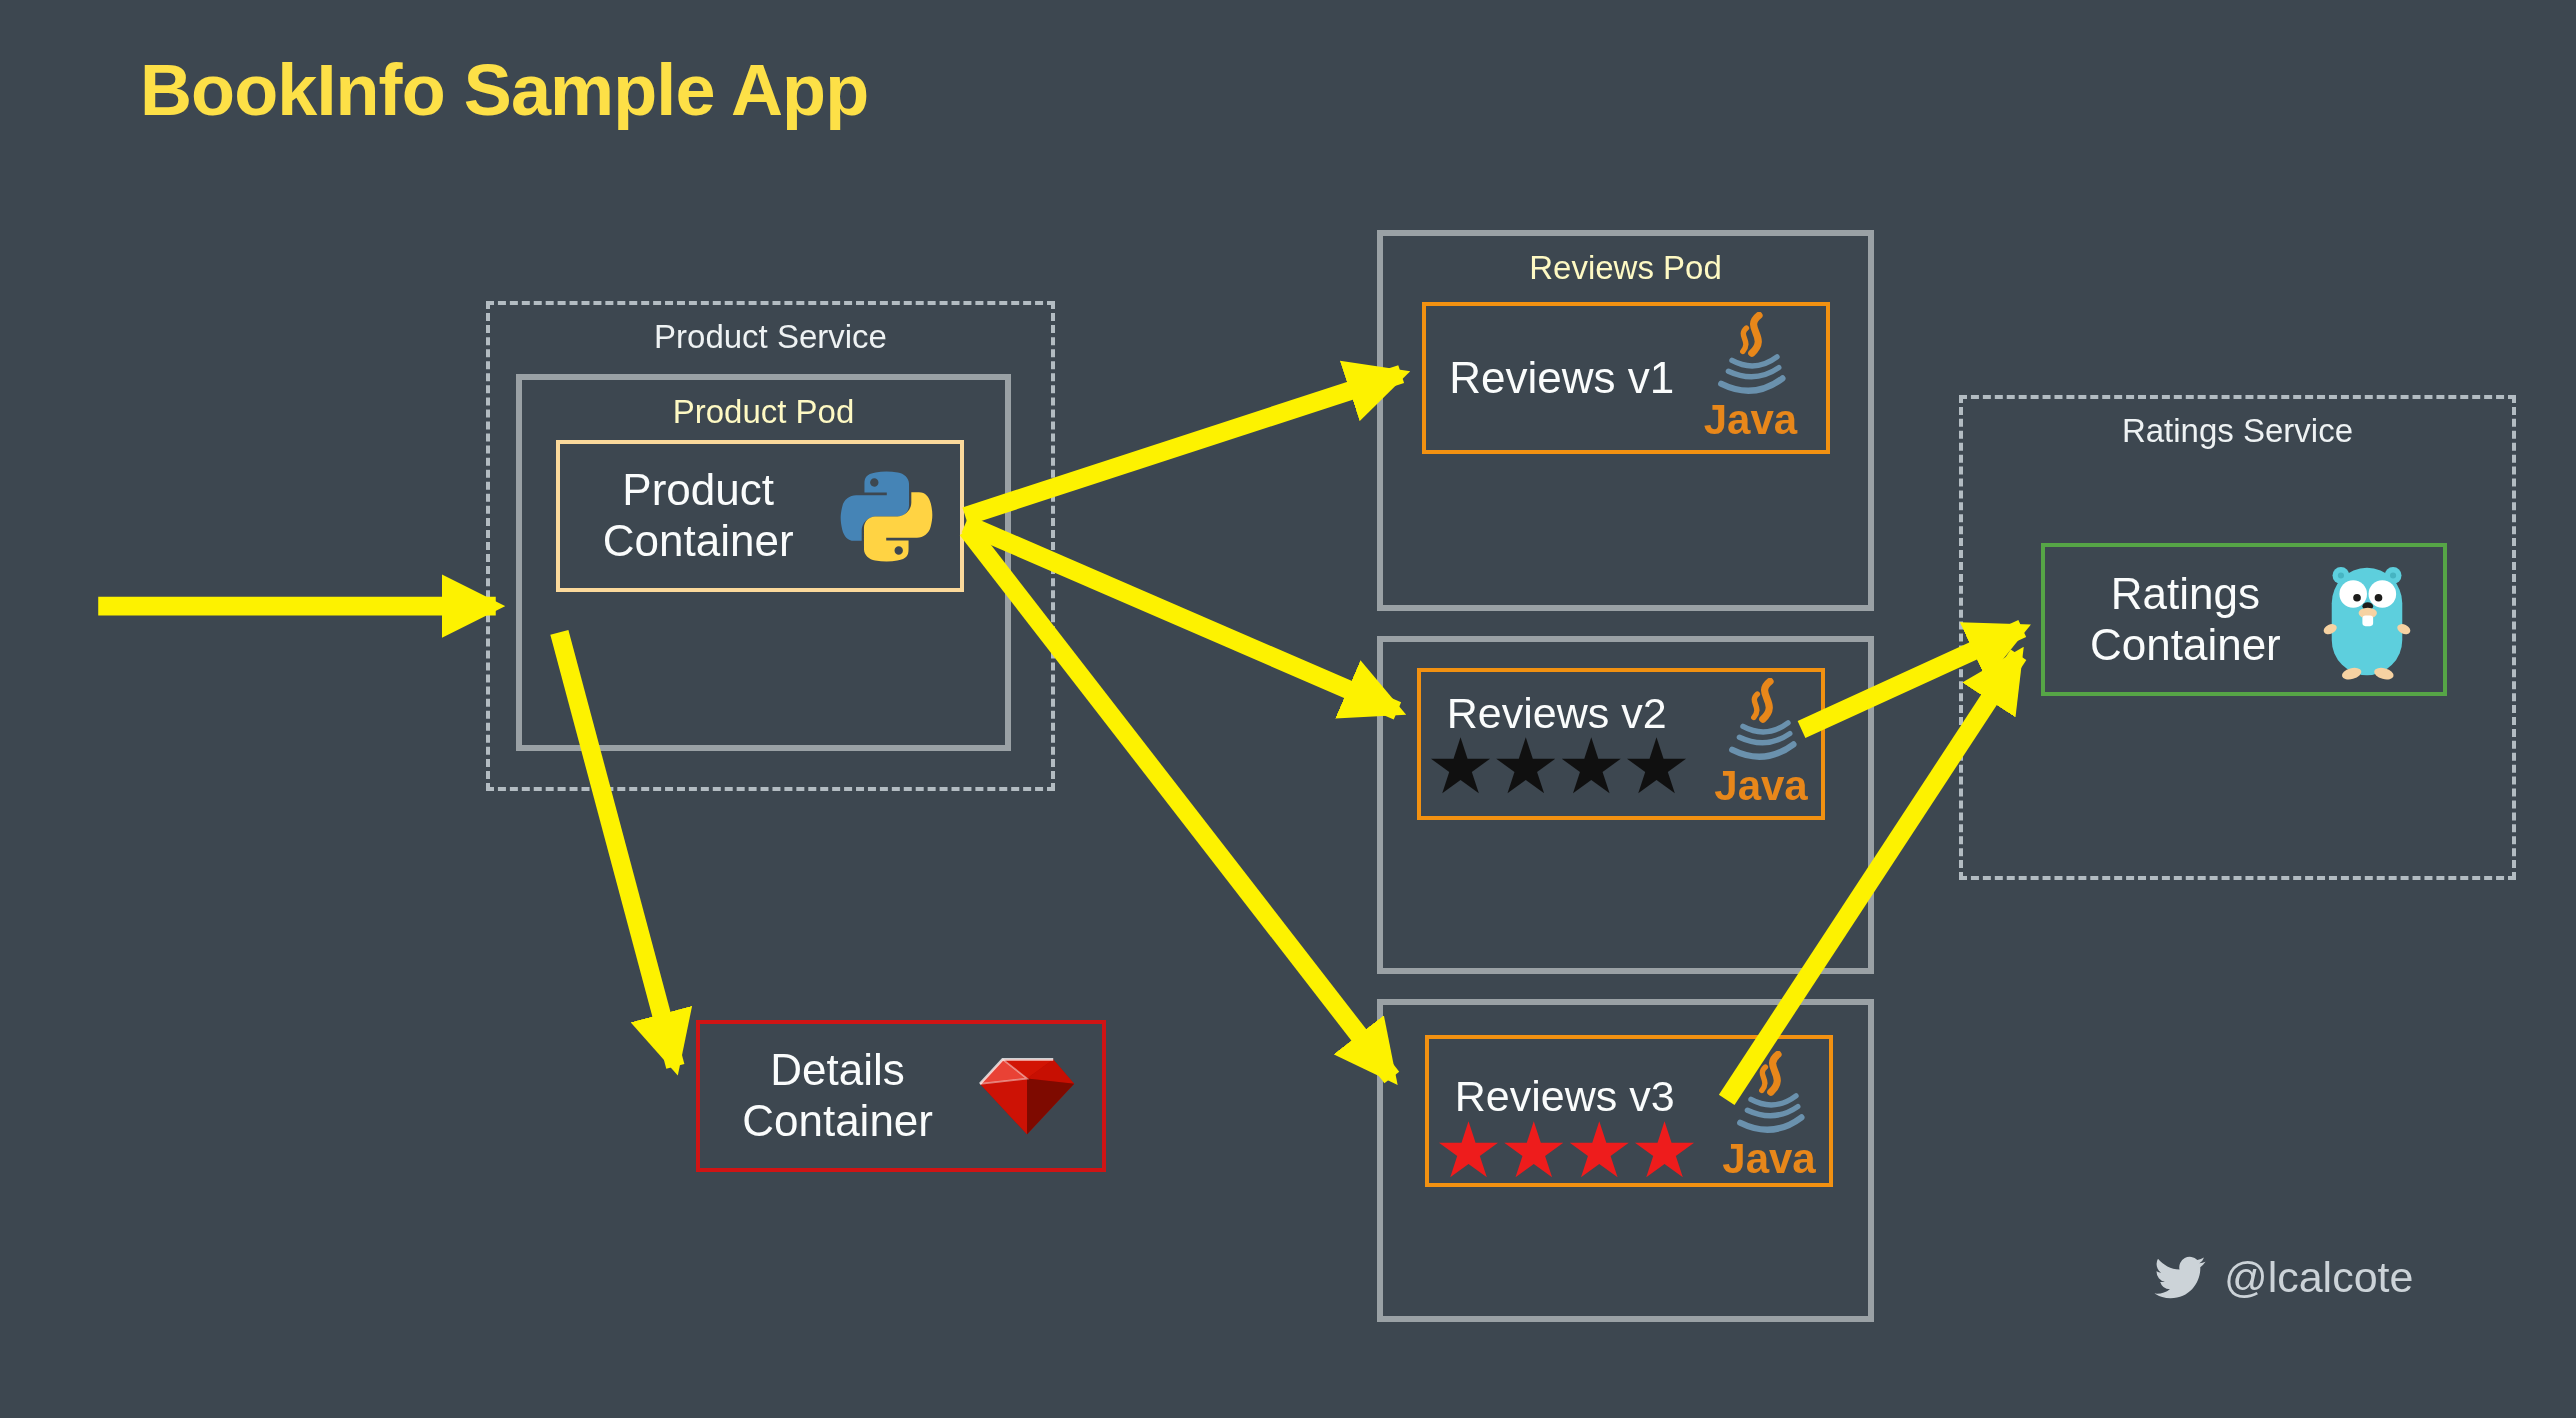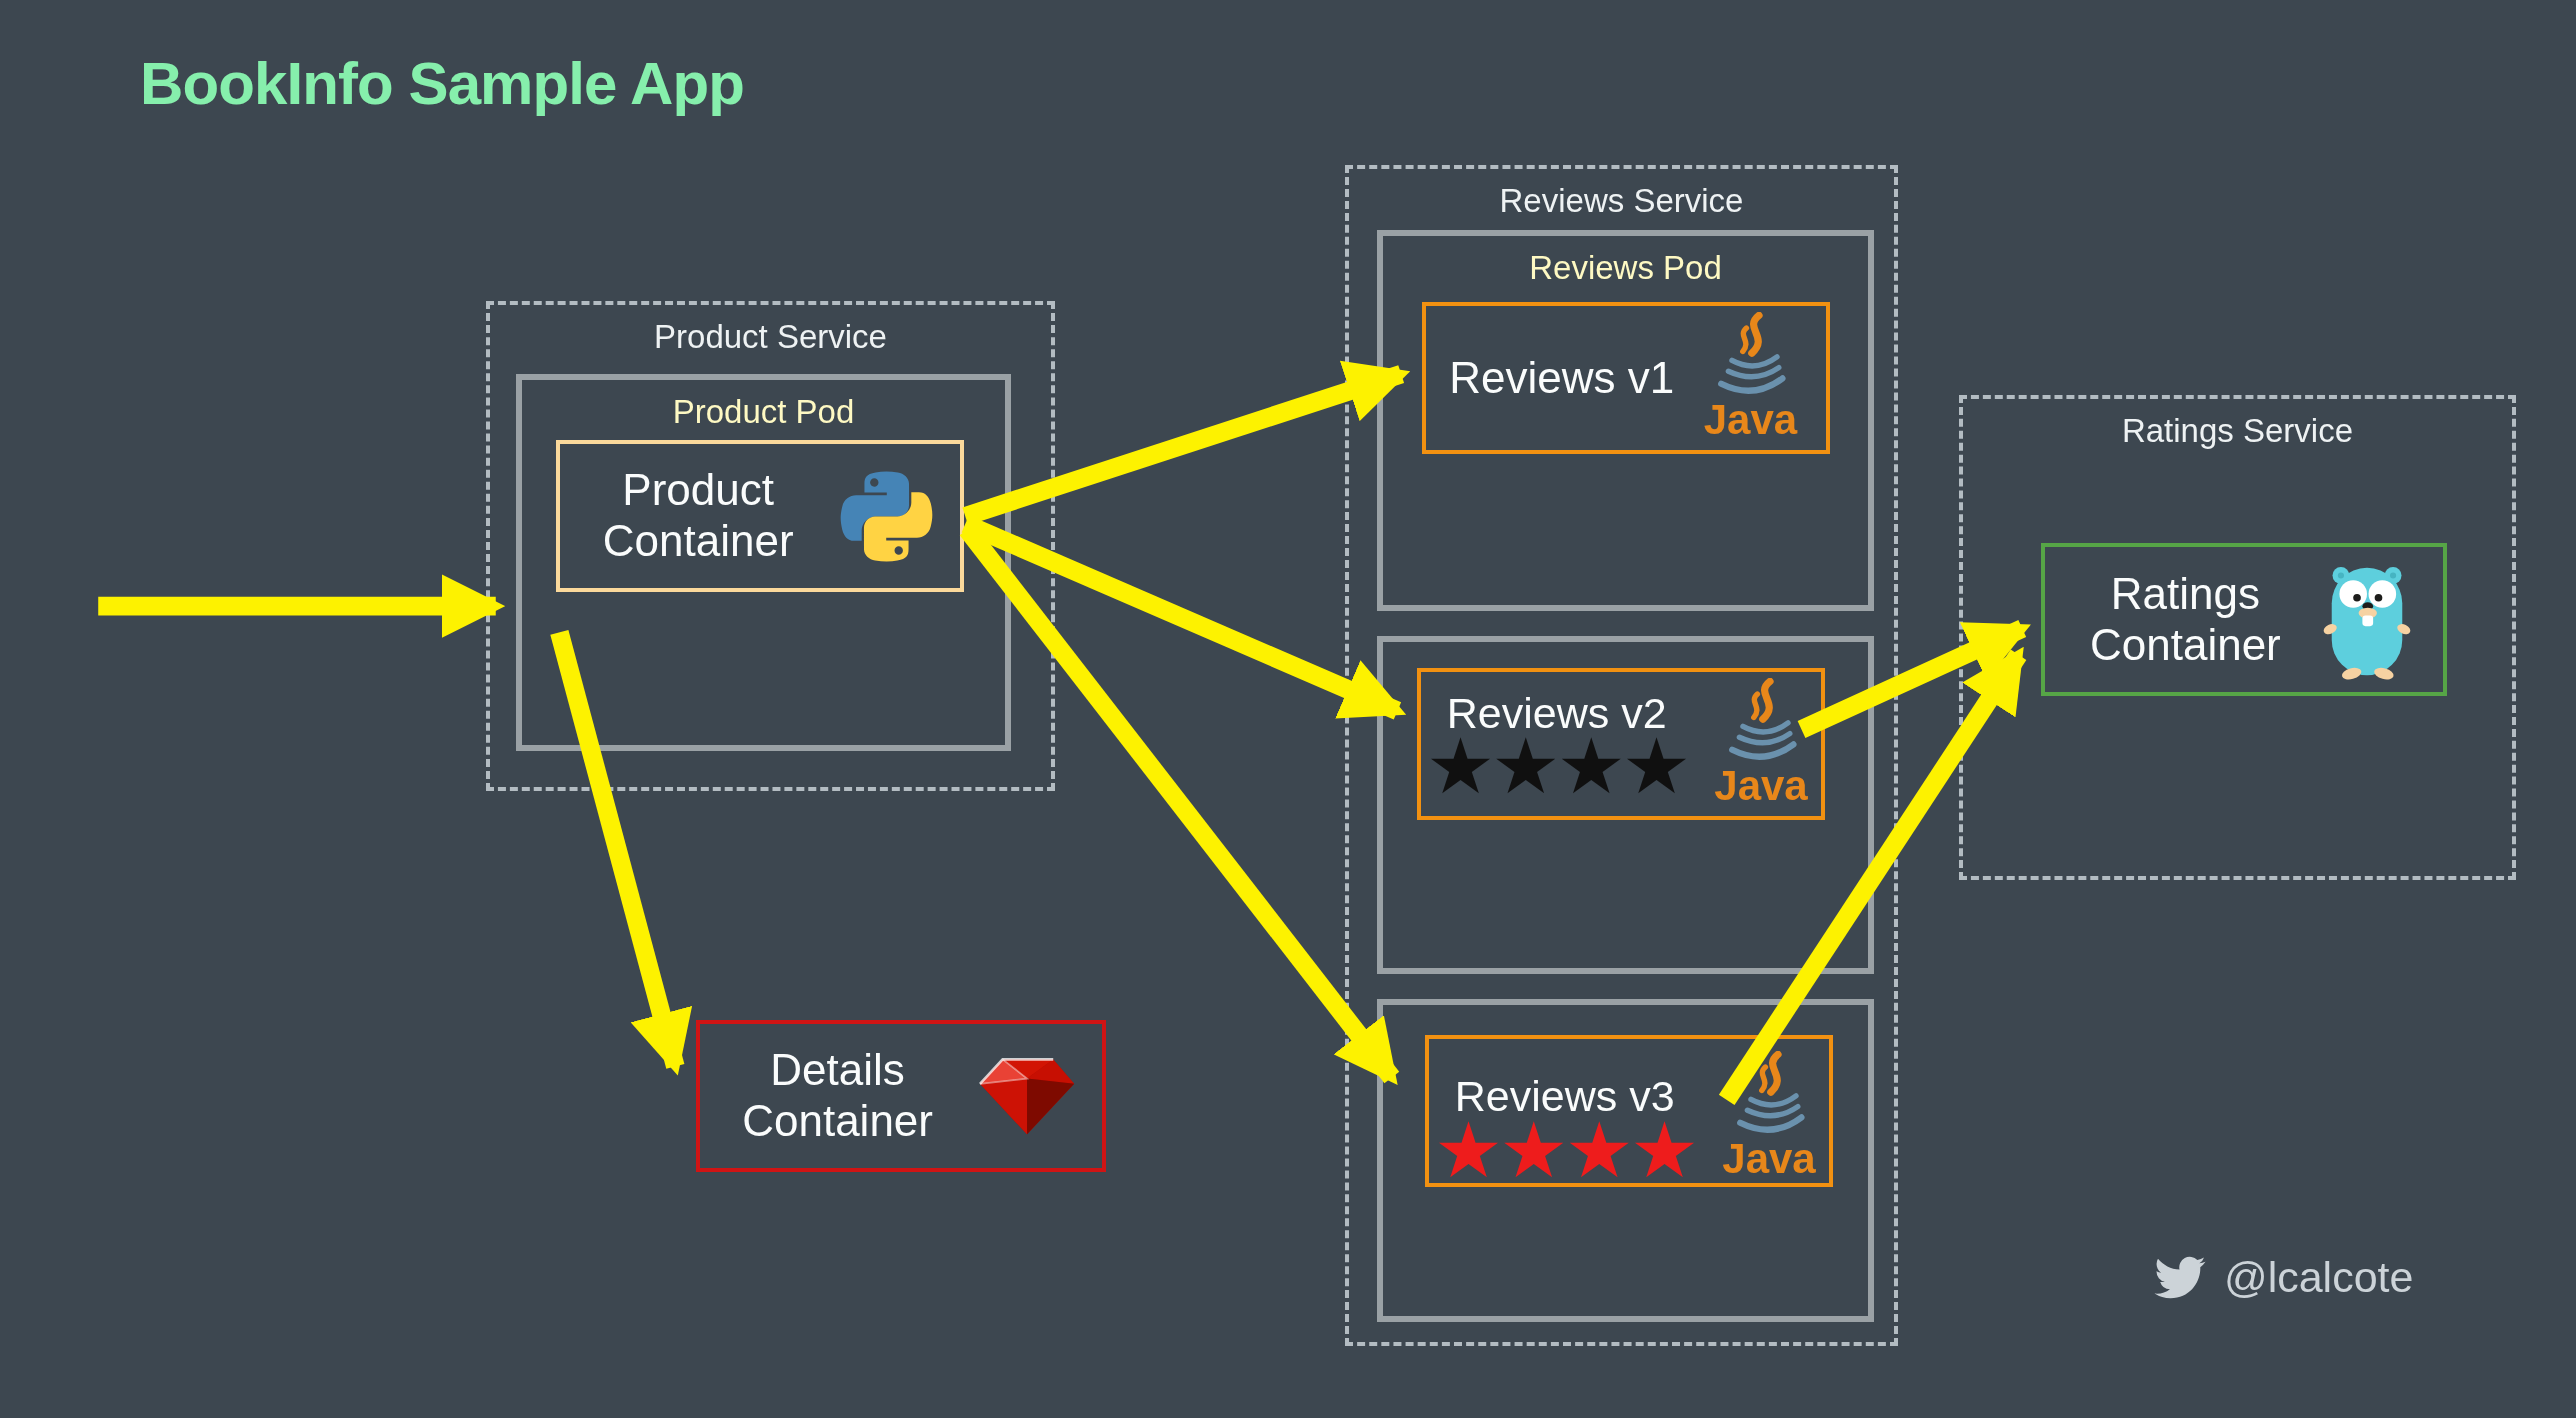--- a/index.html
+++ b/index.html
@@ -4,21 +4,21 @@
 <style>
   html,body{margin:0;padding:0;background:#3d4750;}
   #canvas{
     position:relative;width:2576px;height:1418px;overflow:hidden;
     background:#3d4750;
     font-family:"Liberation Sans","DejaVu Sans",sans-serif;
     color:#f2f5f6;
   }
   .abs{position:absolute;}
   #page-title{
-    left:140px;top:49px;font-size:60px;font-weight:bold;color:#86efac;
+    left:140px;top:49px;font-size:72px;font-weight:bold;color:#fde047;
     letter-spacing:-0.9px;white-space:nowrap;
   }
   
   .svc{border:4.7px dashed #b3bcc2;}
   .svc-label{position:absolute;left:0;right:0;top:13px;text-align:center;
     font-size:33px;color:#eef2f3;}
   
   .pod{border:6.5px solid #9aa1a5;}
   .pod-label{position:absolute;left:0;right:0;top:13px;text-align:center;
     font-size:33px;color:#fef9c3;}
@@ -114,23 +114,20 @@
       </svg>
   </div>
 
   <div class="abs ctr b-red" style="left:696px;top:1020px;width:410px;height:152px;">
     <div class="ctr-label" style="max-width:234px;">Details Container</div>
     <svg width="116" height="92" viewBox="0 0 124 100">
         <use href="#ruby-gem"></use>
       </svg>
   </div>
 
-  <div class="abs svc" style="left:1345px;top:165px;width:545px;height:1173px;">
-    <div class="svc-label">Reviews Service</div>
-  </div>
 
   <div class="abs pod" style="left:1377px;top:230px;width:485px;height:369px;">
     <div class="pod-label">Reviews Pod</div>
   </div>
   <div class="abs ctr b-orange" style="left:1422px;top:302px;width:408px;height:152px;">
     <div class="v1-label">Reviews v1</div>
     <div class="java-col">
       <svg width="90" height="86" viewBox="0 0 100 92">
           <use href="#java-cup"></use>
         </svg>

